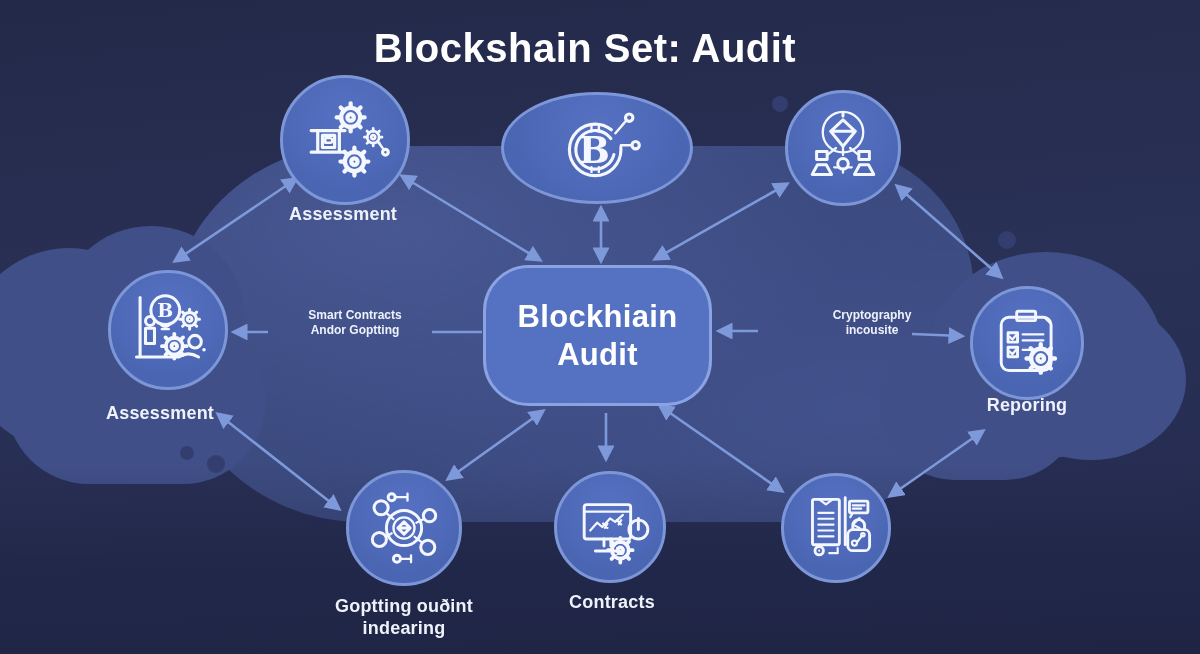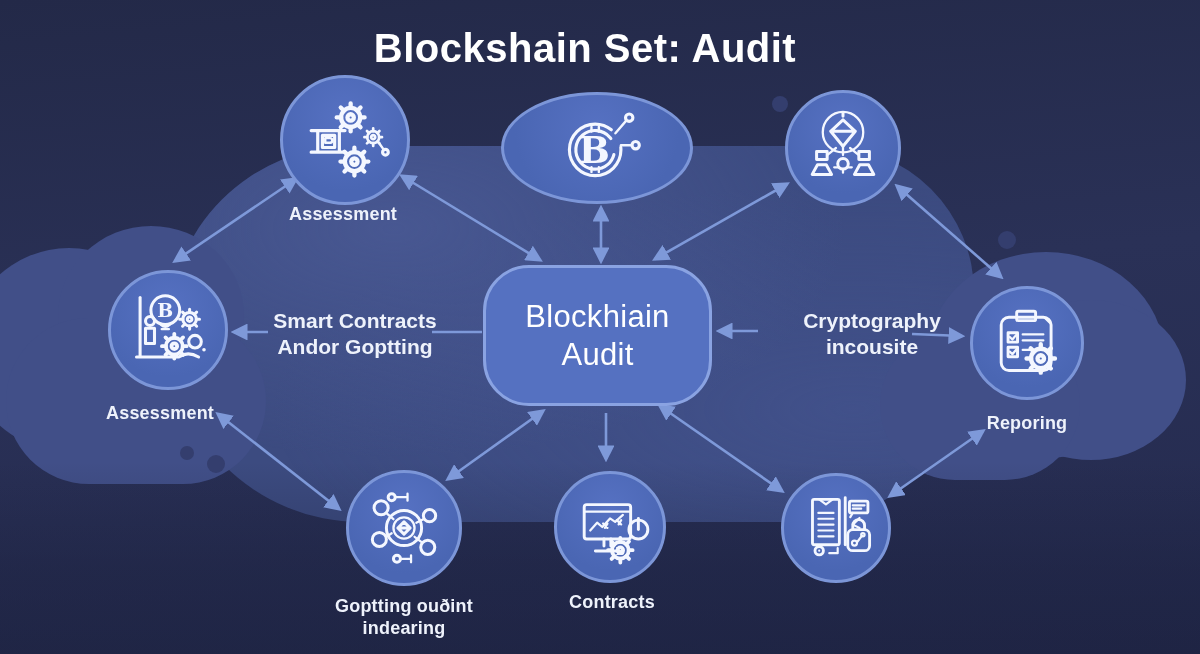--- a/index.html
+++ b/index.html
@@ -41,34 +41,34 @@
     border:3px solid #7c96d8;box-sizing:border-box;
   }
   .circle{border-radius:50%;}
   .ellipse{border-radius:50%;}
   .center-node{
     position:absolute;z-index:2;left:483px;top:265px;width:229px;height:141px;
     background:#5571c1;border:3px solid #8aa3e2;border-radius:46px;box-sizing:border-box;
     display:flex;align-items:center;justify-content:center;
   }
   .center-text{
-    color:#ffffff;font-size:31px;font-weight:400;line-height:1.22;
+    color:#ffffff;font-size:31px;font-weight:700;line-height:1.22;
     text-align:center;white-space:pre-line;letter-spacing:.3px;
   }
   
   .title{
     position:absolute;z-index:2;left:0;top:26px;width:1170px;text-align:center;
     color:#ffffff;font-size:40px;font-weight:800;letter-spacing:.5px;
   }
   .label{
     position:absolute;z-index:2;color:#eef2fb;font-size:18px;font-weight:700;
     text-align:center;white-space:pre-line;line-height:1.22;letter-spacing:.2px;
   }
   .edge-label{
-    position:absolute;z-index:2;color:#eef2fb;font-size:21px;font-weight:700;
+    position:absolute;z-index:2;color:#eef2fb;font-size:12px;font-weight:700;
     text-align:center;white-space:pre-line;line-height:1.25;
   }
   
   .icon{display:block;}
   .icon *{stroke:#f4f7ff;stroke-width:3.4;fill:none;stroke-linecap:round;stroke-linejoin:round;}
   .icon .txt{fill:#f4f7ff;stroke:none;font-family:"DejaVu Serif",serif;font-weight:700;}
   .icon .fill{fill:#f4f7ff;stroke:none;}
   .icon .thin{stroke-width:2.6;}
 </style>
 </head>
@@ -195,21 +195,21 @@
       <rect x="38" y="13" width="22" height="11" rx="2"></rect>
       <path class="thin" d="M70 20 l8 8"></path>
       <rect x="28" y="38" width="11" height="11"></rect>
         <path class="thin" d="M30 43 l3 3 5 -6"></path>
       <rect x="28" y="55" width="11" height="11"></rect>
         <path class="thin" d="M30 60 l3 3 5 -6"></path>
       <path class="thin" d="M45 40 h24 M45 47 h24 M45 58 h14"></path>
       <use href="#gear" transform="translate(66,68) scale(1.5)"></use>
     </svg>
   </div>
-  <div class="label" style="left:927px;top:413px;width:200px">Reporing</div>
+  <div class="label" style="left:927px;top:395px;width:200px">Reporing</div>
   <div class="edge-label" style="left:782px;top:308px;width:180px">Cryptography
 incousite</div>
 
   <div class="node circle" style="left:346px;top:470px;width:116px;height:116px">
     <svg class="icon" width="88" height="88" viewBox="0 0 100 100">
       <circle cx="50" cy="50" r="20"></circle>
       <circle cx="50" cy="50" r="12" class="thin"></circle>
       <path d="M50 43 L57 50 L50 57 L43 50 Z M45 50 h10"></path>
       <circle cx="24" cy="27" r="8"></circle>
       <circle cx="79" cy="36" r="7"></circle>

